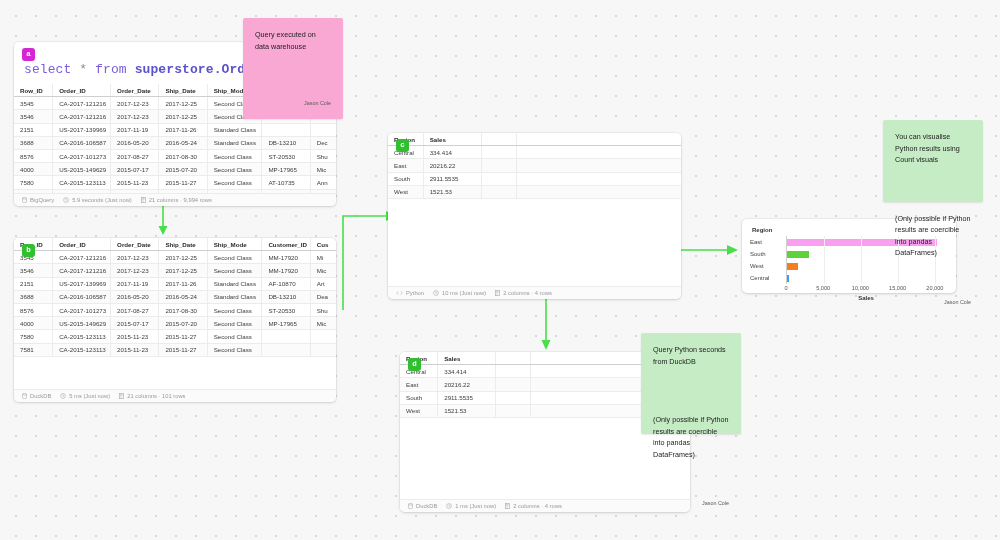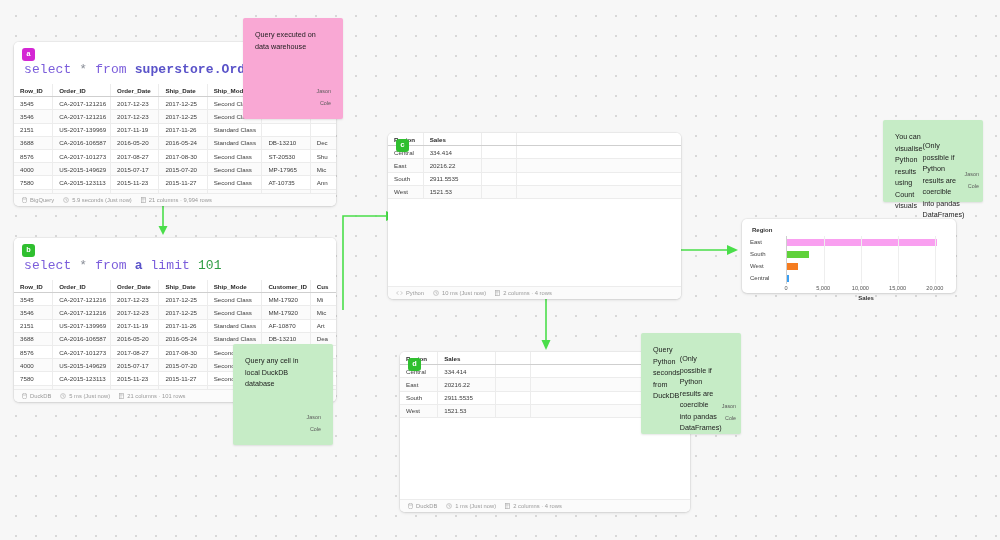--- a/index.html
+++ b/index.html
@@ -121,21 +121,22 @@
   
   .note {
     position: absolute;
     border-radius: 2px;
     padding: 11px 12px 10px 12px;
     font-size: 7.2px;
     line-height: 11.5px;
     color: #1c1c1c;
     box-shadow: 0 1px 2px rgba(0,0,0,.10);
     display: flex;
-    flex-direction: row;
+    flex-direction: column;
+    gap: 38px;
   }
   .note p { margin: 0; }
   .note p + p { margin-top: 9px; }
   .note .author {
     margin-top: auto;
     text-align: right;
     font-size: 5.4px;
     color: #5b5b5b;
   }
   .note-pink   { background: #f9a8d4; }
@@ -290,28 +291,20 @@
             <rect x="0.5" y="0.5" width="7" height="9" fill="none" stroke="#aaa" stroke-width="1"></rect>
             <path d="M0.5,3.2 H7.5 M3.2,0.5 V9.5" stroke="#aaa" stroke-width=".8"></path>
           </svg>
         <span>21 columns · 9,994 rows</span>
       </span>
     </div>
   </div>
 
   <div class="cell" style="left:14px; top:238px; width:322px; height:164px;">
     <div class="cell-badge badge-green">b</div>
-    <div class="editor light">
-      <span class="kw">select</span>
-      <span class="op">*</span>
-      <span class="kw">from</span>
-      <span class="kw2">a</span>
-      <span class="kw">limit</span>
-      <span class="num">101</span>
-    </div>
     <div class="tbl-wrap">
       <table class="dt">
         <thead>
             <tr>
           <th class="colsep" style="width:12%">Row_ID</th>
           <th class="colsep" style="width:18%">Order_ID</th>
           <th class="colsep" style="width:15%">Order_Date</th>
           <th class="colsep" style="width:15%">Ship_Date</th>
           <th class="colsep" style="width:17%">Ship_Mode</th>
           <th class="colsep" style="width:15%">Customer_ID</th>
@@ -592,24 +585,20 @@
     <div class="author">Jason Cole</div>
   </div>
 
 
   <div class="note note-green" style="left:883px; top:120px; width:100px; height:82px;">
     <p>You can visualise Python results using Count visuals</p>
     <p>(Only possible if Python results are coercible into pandas DataFrames)</p>
     <div class="author">Jason Cole</div>
   </div>
 
-  <div class="note note-green" style="left:233px; top:344px; width:100px; height:101px;">
-    <p>Query any cell in local DuckDB database</p>
-    <div class="author">Jason Cole</div>
-  </div>
 
   <div class="note note-green" style="left:641px; top:333px; width:100px; height:101px;">
     <p>Query Python seconds from DuckDB</p>
     <p>(Only possible if Python results are coercible into pandas DataFrames)</p>
     <div class="author">Jason Cole</div>
   </div>
 
 </div>
 
 </body></html>

